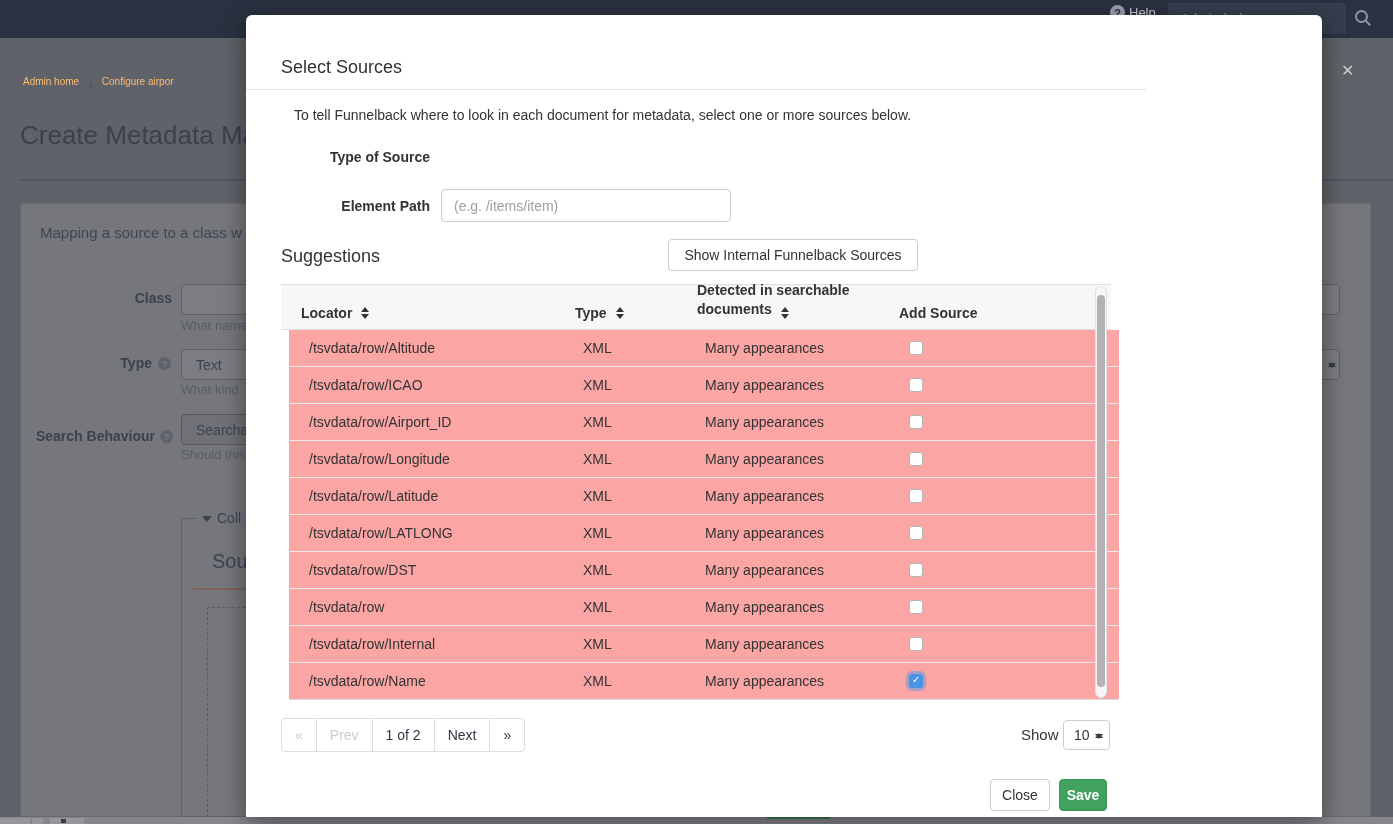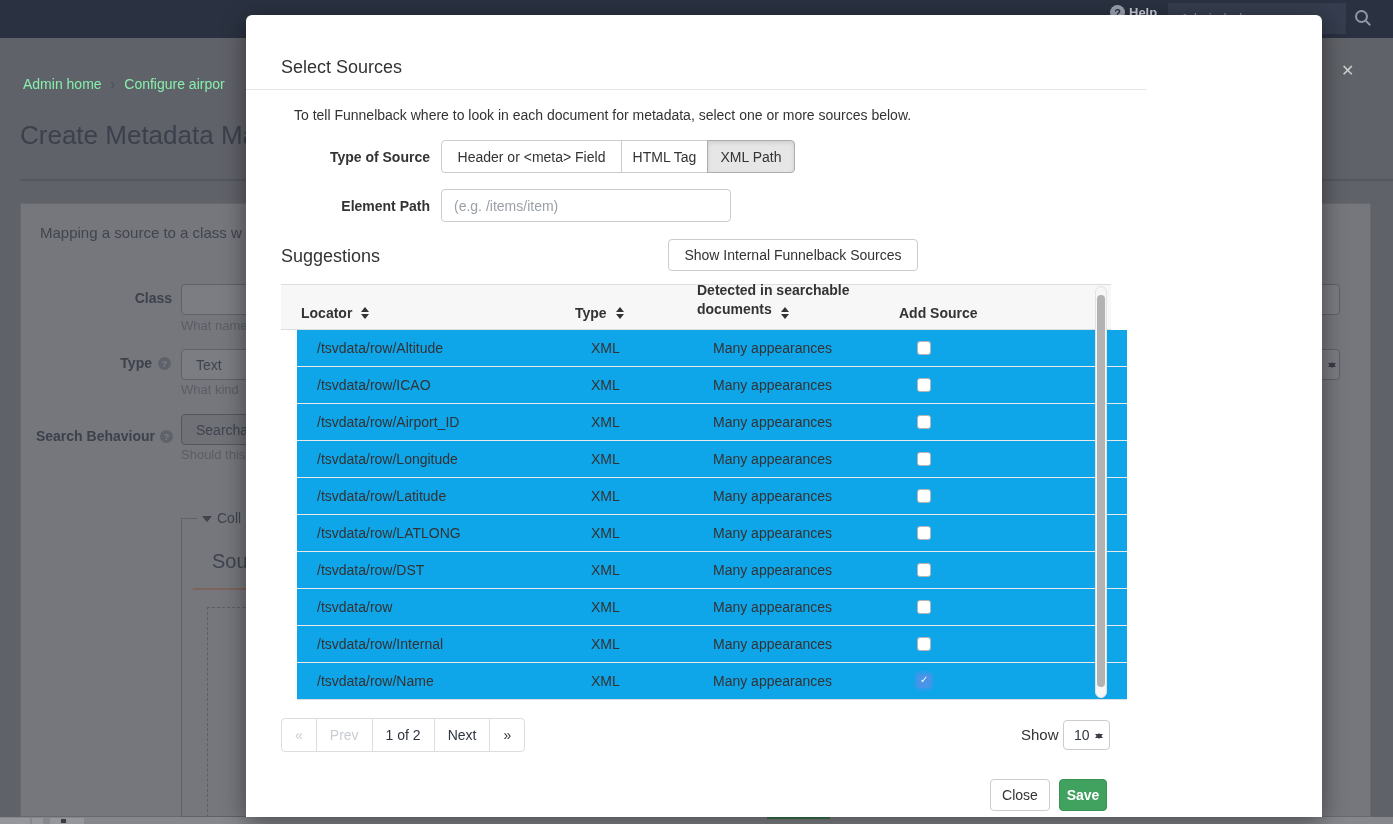--- a/index.html
+++ b/index.html
@@ -6,25 +6,25 @@
   html,body{width:1393px;height:824px;overflow:hidden;background:#606269;
     font-family:"Liberation Sans","DejaVu Sans",sans-serif;}
   .abs{position:absolute}
   #stage{position:relative;width:1393px;height:824px;overflow:hidden}
 
   
   .topbar{left:0;top:0;width:1393px;height:38px;background:#2a3140;z-index:1}
   .qicon{width:15px;height:15px;border-radius:50%;background:#9aa1af;color:#262c3a;
     font-size:11px;font-weight:bold;display:flex;align-items:center;justify-content:center}
   .qicon::before{content:"?"}
-  .help-label{color:#c6cbd4;font-size:13px;font-weight:bold}
+  .help-label{color:#c6cbd4;font-size:13px;font-weight:normal}
   .tb-search{left:1168px;top:3px;width:178px;height:31px;background:#353d4e;
     display:flex;align-items:center;padding-left:12px;color:#808a9b;font-size:14px}
   .page-margin{left:0;top:38px;width:1393px;height:779px;background:#606269}
-  .crumb{font-size:14px;color:#86efac}
+  .crumb{font-size:10px;color:#fdba74}
   .crumb-sep{color:#4a4e5b;font-size:14px}
   .pg-title{font-size:26px;color:#3b404c;font-weight:normal;white-space:nowrap}
   .pg-divider{left:20px;top:179px;width:1373px;height:2px;background:#54575f}
   .card{left:20px;top:203px;width:1351px;height:614px;background:#75777d;border:1px solid #67696f}
   .bg-text{color:#41454f;font-size:15px;white-space:nowrap}
   .bg-label{color:#3c414c;font-size:14px;font-weight:bold;text-align:right;white-space:nowrap}
   .bg-help{color:#5a5d65;font-size:13px;white-space:nowrap}
   .bg-input{background:#7b7d83;border:1px solid #5f6168;border-radius:4px}
   .bg-select-text{color:#3f434e;font-size:14px}
   .qmini{width:13px;height:13px;border-radius:50%;background:#5f626a;color:#7d7f85;
@@ -67,21 +67,21 @@
   .m-input::placeholder{color:#9aa0a6}
   .m-h2{font-size:18px;color:#333;white-space:nowrap}
 
   .tablebox{left:35px;top:269px;width:830px;height:416px}
   .thead{position:absolute;left:0;top:0;width:830px;height:46px;background:#f7f7f7;
     border-top:1px solid #ddd;border-bottom:1px solid #ddd}
   .th{position:absolute;bottom:8px;font-size:14px;font-weight:bold;color:#333;display:flex;align-items:flex-end}
   .sort-icon{display:inline-flex;flex-direction:column;margin-left:9px;position:relative;top:-2px}
   .sort-icon::before{content:"";border:4px solid transparent;border-bottom:5px solid #333;border-top:0;margin-bottom:2px}
   .sort-icon::after{content:"";border:4px solid transparent;border-top:5px solid #333;border-bottom:0}
-  .trow{position:absolute;left:16px;width:830px;height:37px;border-bottom:1px solid #e9e9e9;background:#0ea5e9}
+  .trow{position:absolute;left:8px;width:830px;height:37px;border-bottom:1px solid #e9e9e9;background:#fca5a5}
   .td{position:absolute;top:50%;transform:translateY(-50%);font-size:14px;color:#333;white-space:nowrap}
   .cb{position:absolute;left:620px;top:11px;width:14px;height:14px;background:#fff;
     border:1px solid #b5b5b5;border-radius:3px;cursor:pointer}
   .cb.checked{background:#4a94e8;border-color:#4a94e8;box-shadow:0 0 0 3px rgba(74,148,232,.45)}
   .cb.checked::after{content:"✓";position:absolute;left:2px;top:-1px;color:#fff;font-size:10px;font-weight:bold}
   .vscroll{position:absolute;left:814px;top:2px;width:12px;height:412px;background:#f6f6f6;
     border:1px solid #e2e2e2;border-radius:6px}
   .vthumb{position:absolute;left:1px;top:8px;width:8px;height:392px;background:#b2b2b4;border-radius:4px}
 
   .pager{left:35px;top:703px;height:34px;display:flex}
@@ -167,25 +167,20 @@
   </div>
 
   <div class="abs modal">
     <div class="abs m-title" style="left:35px;top:42px">Select Sources</div>
     <div class="abs close-x" style="left:1095px;top:46px;left:1095px">✕</div>
     <div class="abs m-divider"></div>
 
     <div class="abs m-text" style="left:48px;top:92px">To tell Funnelback where to look in each document for metadata, select one or more sources below.</div>
 
     <div class="abs m-label" style="left:35px;top:134px;width:149px">Type of Source</div>
-    <div class="abs seg-group" style="left:195px;top:125px;height:33px">
-      <div class="seg" style="width:181px">Header or &lt;meta&gt; Field</div>
-      <div class="seg" style="width:87px">HTML Tag</div>
-      <div class="seg active" style="width:88px">XML Path</div>
-    </div>
 
     <div class="abs m-label" style="left:35px;top:183px;width:149px">Element Path</div>
     <div class="abs" style="left:195px;top:174px;width:290px;height:33px">
       <input class="m-input" type="text" placeholder="(e.g. /items/item)" style="">
     </div>
 
     <div class="abs m-h2" style="left:35px;top:231px">Suggestions</div>
     <div class="abs btn" style="left:422px;top:224px;width:250px;height:32px">Show Internal Funnelback Sources</div>
 
     <div class="abs tablebox">

